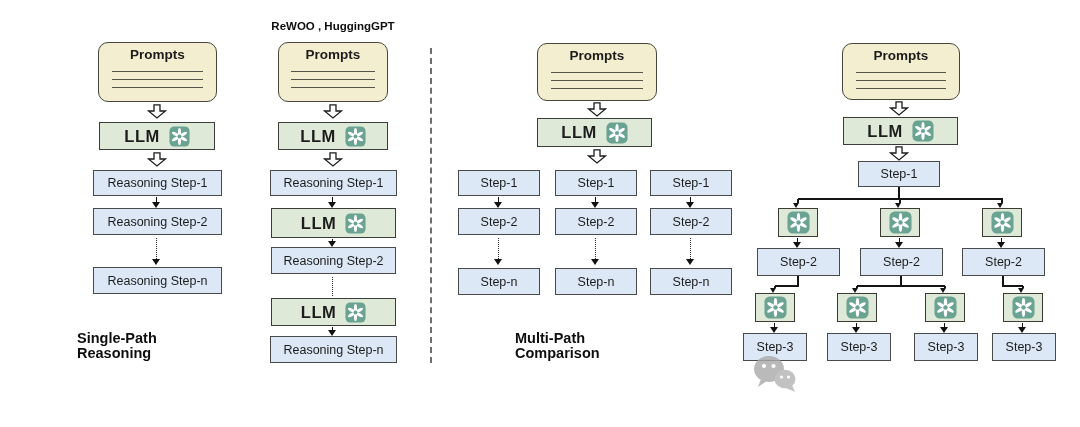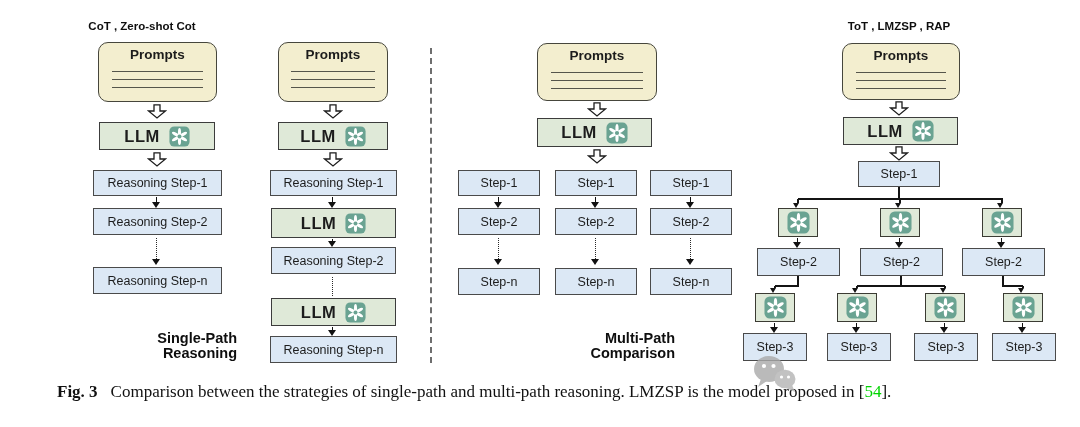--- a/index.html
+++ b/index.html
@@ -6,21 +6,21 @@
   #stage{position:relative;width:1080px;height:427px;background:#fff;overflow:hidden;
          font-family:"Liberation Sans",sans-serif;}
   .box{position:absolute;box-sizing:border-box;display:flex;align-items:center;justify-content:center;color:#1c1c1c;}
   .step{background:var(--step_fill);border:1.4px solid #4a4a4a;font-size:12.5px;}
   .llmbox{background:var(--llm_fill);border:1.5px solid #3c3c3c;gap:9px;font-weight:bold;font-size:16.5px;letter-spacing:.5px;}
   .promptbox{background:var(--prompts_fill);border:1.7px solid #46463c;border-radius:10px;
              flex-direction:column;justify-content:flex-start;padding-top:4px;font-weight:bold;font-size:13.5px;}
   .pline{width:78%;border-top:1.6px solid #55554b;margin-top:7px;}
   .pline.first{margin-top:9px;}
   .header{position:absolute;font-weight:bold;font-size:11.5px;text-align:center;color:#0e0e0e;white-space:nowrap;}
-  .footer{position:absolute;font-weight:bold;font-size:14.5px;line-height:15px;text-align:right;color:#0e0e0e;white-space:pre-line;}
+  .footer{position:absolute;font-weight:bold;font-size:14.5px;line-height:15px;text-align:left;color:#0e0e0e;white-space:pre-line;}
   .blockarrow{position:absolute;}
   .sarrow{position:absolute;width:0;border-left:1.9px solid #111;}
   .sarrow::after{content:"";position:absolute;left:-4.9px;top:100%;border:4px solid transparent;border-top:6px solid #111;}
   .dotv{position:absolute;width:0;border-left:1.8px dotted #2a2a2a;}
   .dotv.head::after{content:"";position:absolute;left:-4.9px;top:100%;border:4px solid transparent;border-top:6px solid #111;}
   .tlh{position:absolute;height:1.7px;background:#141414;}
   .tlv{position:absolute;width:1.7px;background:#141414;}
   .stub{position:absolute;width:1.7px;background:#141414;}
   .stub::after{content:"";position:absolute;left:-4px;top:100%;border:3.9px solid transparent;border-top:5.5px solid #141414;}
   .iconbox{position:absolute;box-sizing:border-box;background:var(--llm_fill);border:1.5px solid #3b3b33;
@@ -52,21 +52,20 @@
     <symbol id="barrow" viewBox="0 0 20 15">
       <path d="M7,0.8 L13,0.8 L13,7 L18.5,7 L10,14 L1.5,7 L7,7 Z" fill="#ffffff" stroke="#1c1c1c" stroke-width="1.3"></path>
     </symbol>
   </defs>
 </svg>
 
 <div id="stage">
 
   <div class="divider" style="left:430px;top:48px;height:315px;"></div>
 
-  <div class="header" style="left:62px;top:20px;width:160px;">CoT , Zero-shot Cot</div>
   <div class="box promptbox" style="left:98px;top:42px;width:119px;height:60px;">
     <span>Prompts</span>
     <div class="pline first"></div>
     <div class="pline"></div>
     <div class="pline"></div>
   </div>
   <svg class="blockarrow" style="left:147px;top:104px;" width="20" height="15">
       <use href="#barrow"></use>
     </svg>
   <div class="box llmbox" style="left:99px;top:122px;width:116px;height:28px;">
@@ -79,20 +78,21 @@
       <use href="#barrow"></use>
     </svg>
   <div class="box step" style="left:93px;top:170px;width:129px;height:26px;">Reasoning Step-1</div>
   <div class="sarrow" style="left:156px;top:197px;height:5px;"></div>
   <div class="box step" style="left:93px;top:208px;width:129px;height:27px;">Reasoning Step-2</div>
   <div class="dotv head" style="left:156px;top:238px;height:21px;"></div>
   <div class="box step" style="left:93px;top:267px;width:129px;height:27px;">Reasoning Step-n</div>
   <div class="footer" style="left:77px;top:331px;width:160px;">Single-Path
 Reasoning</div>
 
+  <div class="header" style="left:253px;top:20px;width:160px;">ReWOO , HuggingGPT</div>
   <div class="box promptbox" style="left:278px;top:42px;width:110px;height:60px;">
     <span>Prompts</span>
     <div class="pline first"></div>
     <div class="pline"></div>
     <div class="pline"></div>
   </div>
   <svg class="blockarrow" style="left:323px;top:104px;" width="20" height="15">
       <use href="#barrow"></use>
     </svg>
   <div class="box llmbox" style="left:278px;top:122px;width:110px;height:28px;">
@@ -157,21 +157,20 @@
 
   <div class="box step" style="left:650px;top:170px;width:82px;height:26px;">Step-1</div>
   <div class="sarrow" style="left:690px;top:197px;height:5px;"></div>
   <div class="box step" style="left:650px;top:208px;width:82px;height:27px;">Step-2</div>
   <div class="dotv head" style="left:690px;top:238px;height:21px;"></div>
   <div class="box step" style="left:650px;top:268px;width:82px;height:27px;">Step-n</div>
 
   <div class="footer" style="left:515px;top:331px;width:160px;">Multi-Path
 Comparison</div>
 
-  <div class="header" style="left:809px;top:20px;width:180px;">ToT , LMZSP , RAP</div>
   <div class="box promptbox" style="left:842px;top:43px;width:118px;height:57px;">
     <span>Prompts</span>
     <div class="pline first"></div>
     <div class="pline"></div>
     <div class="pline"></div>
   </div>
   <svg class="blockarrow" style="left:889px;top:101px;" width="20" height="15">
       <use href="#barrow"></use>
     </svg>
   <div class="box llmbox" style="left:843px;top:117px;width:115px;height:28px;">
@@ -252,23 +251,20 @@
   <div class="sarrow" style="left:774px;top:323px;height:4px;"></div>
   <div class="sarrow" style="left:856px;top:323px;height:4px;"></div>
   <div class="sarrow" style="left:944px;top:323px;height:4px;"></div>
   <div class="sarrow" style="left:1022px;top:323px;height:4px;"></div>
 
   <div class="box step" style="left:743px;top:333px;width:64px;height:28px;">Step-3</div>
   <div class="box step" style="left:827px;top:333px;width:64px;height:28px;">Step-3</div>
   <div class="box step" style="left:914px;top:333px;width:64px;height:28px;">Step-3</div>
   <div class="box step" style="left:992px;top:333px;width:64px;height:28px;">Step-3</div>
 
-  <div class="caption">
-    <span class="tag">Fig. 3</span><span>Comparison between the strategies of single-path and multi-path reasoning. LMZSP is the model proposed in [</span><span class="ref">54</span><span>].</span>
-  </div>
 
   <div class="wm">
     <svg width="46" height="42" viewBox="0 0 46 42" style="opacity:.8;">
       <ellipse cx="17" cy="17" rx="15" ry="13" fill="#a9a9a9"></ellipse>
       <path d="M9 27 L6 35 L15 29 Z" fill="#a9a9a9"></path>
       <circle cx="12" cy="14" r="2.1" fill="#fff"></circle>
         <circle cx="21.5" cy="14" r="2.1" fill="#fff"></circle>
       <ellipse cx="33" cy="27" rx="10.5" ry="9.2" fill="#b3b3b3"></ellipse>
       <path d="M40 33 L43 40 L34 36 Z" fill="#b3b3b3"></path>
       <circle cx="29.5" cy="25" r="1.6" fill="#fff"></circle>

